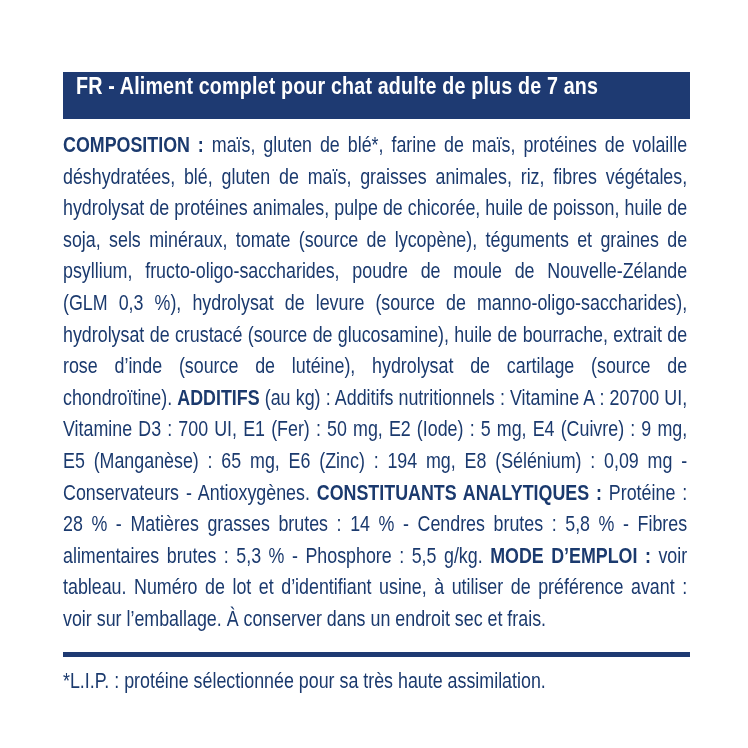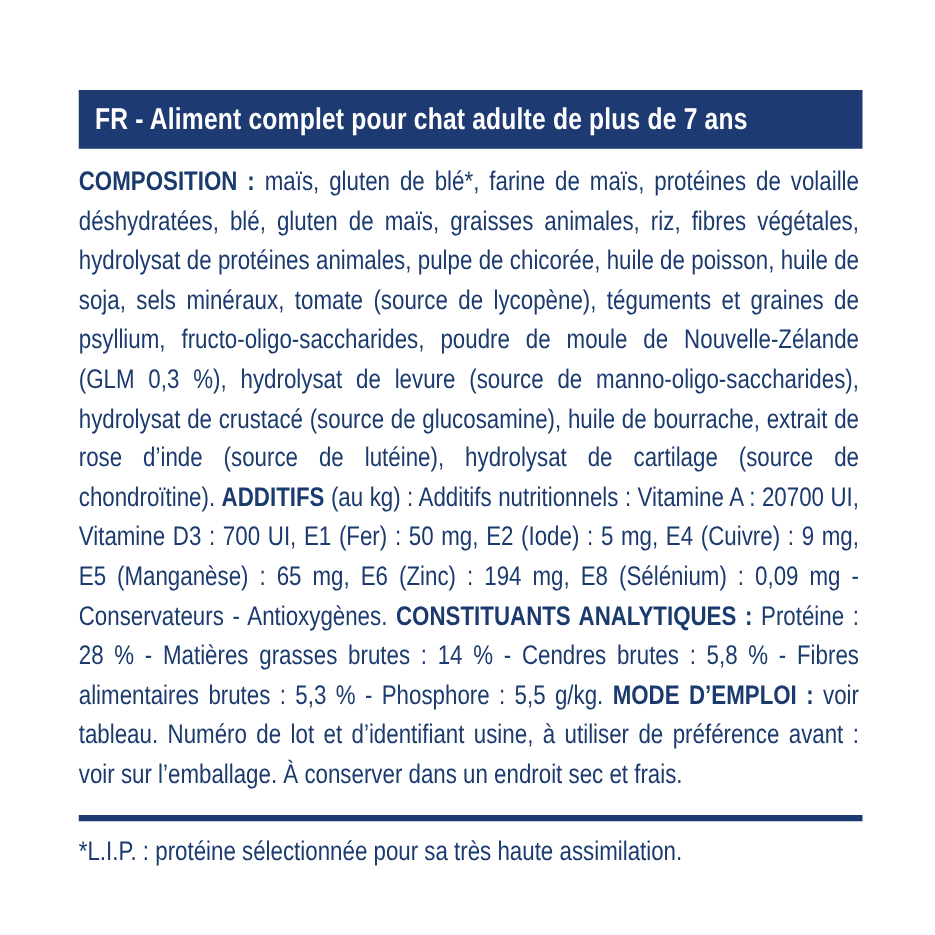--- a/index.html
+++ b/index.html
@@ -21,21 +21,21 @@
   }
   .header-bar {
     position: absolute;
     left: 63px;
     top: 72px;
     width: 627px;
     height: 47px;
     background: #1e3a72;
     color: #ffffff;
     display: flex;
-    align-items: center;
+    align-items: flex-start;
     box-sizing: border-box;
     padding-left: 13px;
     overflow: hidden;
   }
   .header-inner {
     display: inline-block;
     transform: scaleX(0.82);
     transform-origin: 0 50%;
     white-space: nowrap;
     font-size: 24px;

